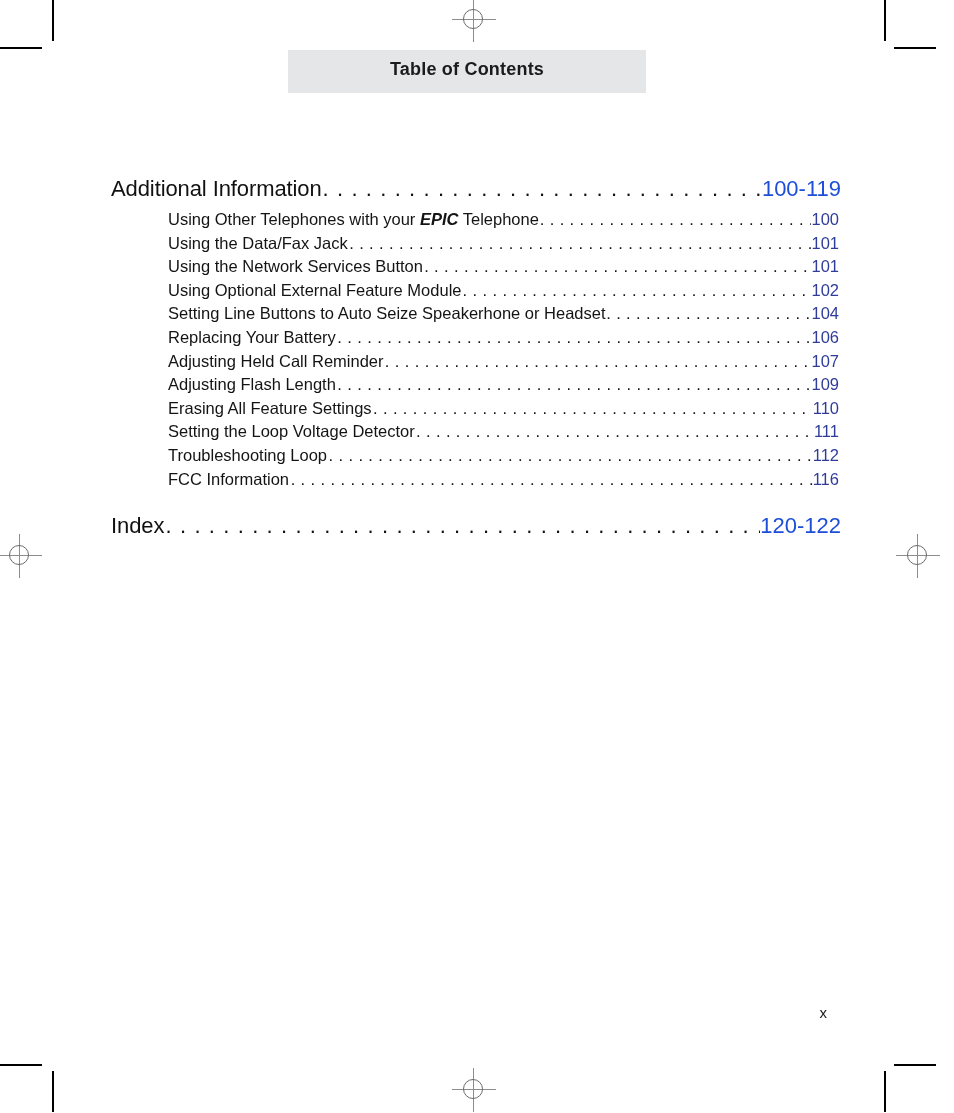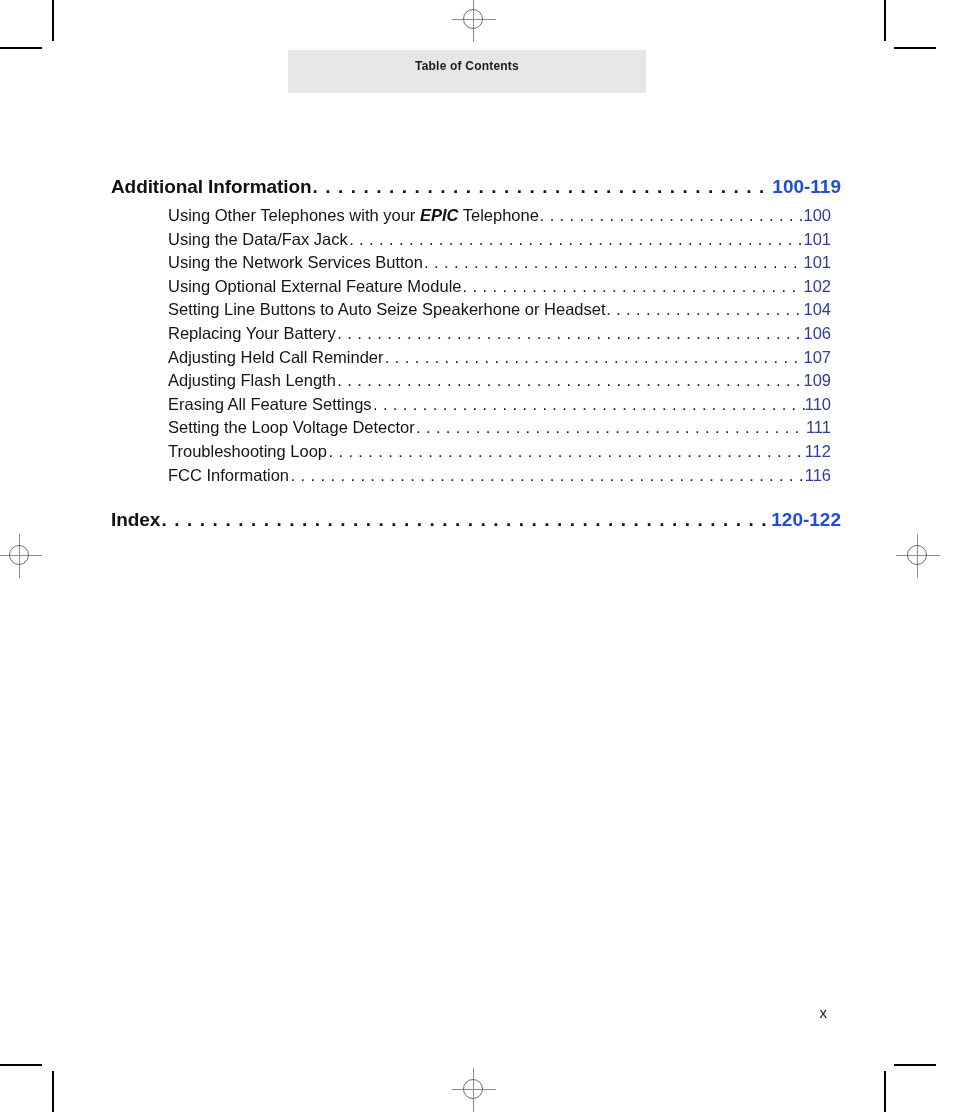--- a/index.html
+++ b/index.html
@@ -70,47 +70,47 @@
     width: 358px;
     height: 43px;
     background: #e5e6e8;
   }
   .head-band .head-title {
     position: absolute;
     left: 0;
     right: 0;
     top: 9px;
     text-align: center;
-    font-size: 12px;
+    font-size: 18px;
     font-weight: bold;
     color: #1b1b1b;
     letter-spacing: 0.2px;
   }
 
   
   .toc {
     position: absolute;
     left: 111px;
     top: 176px;
     width: 730px;
   }
 
   .toc-section {
     display: flex;
     align-items: center;
-    font-size: 19px;
-    font-weight: bold;
+    font-size: 22px;
+    font-weight: normal;
     color: #111111;
     white-space: nowrap;
   }
   .toc-section .sec-label { flex: 0 0 auto; letter-spacing: -0.1px; }
   .toc-section .sec-page  { flex: 0 0 auto; color: #1d4ed8; }
 
   .entry-list {
-    margin: 10px;
+    margin: 2px;
     padding: 0;
     list-style: none;
     margin-top: 6px;
     margin-left: 57px;
   }
   .toc-entry {
     display: flex;
     align-items: baseline;
     font-size: 16.5px;
     color: #141414;

